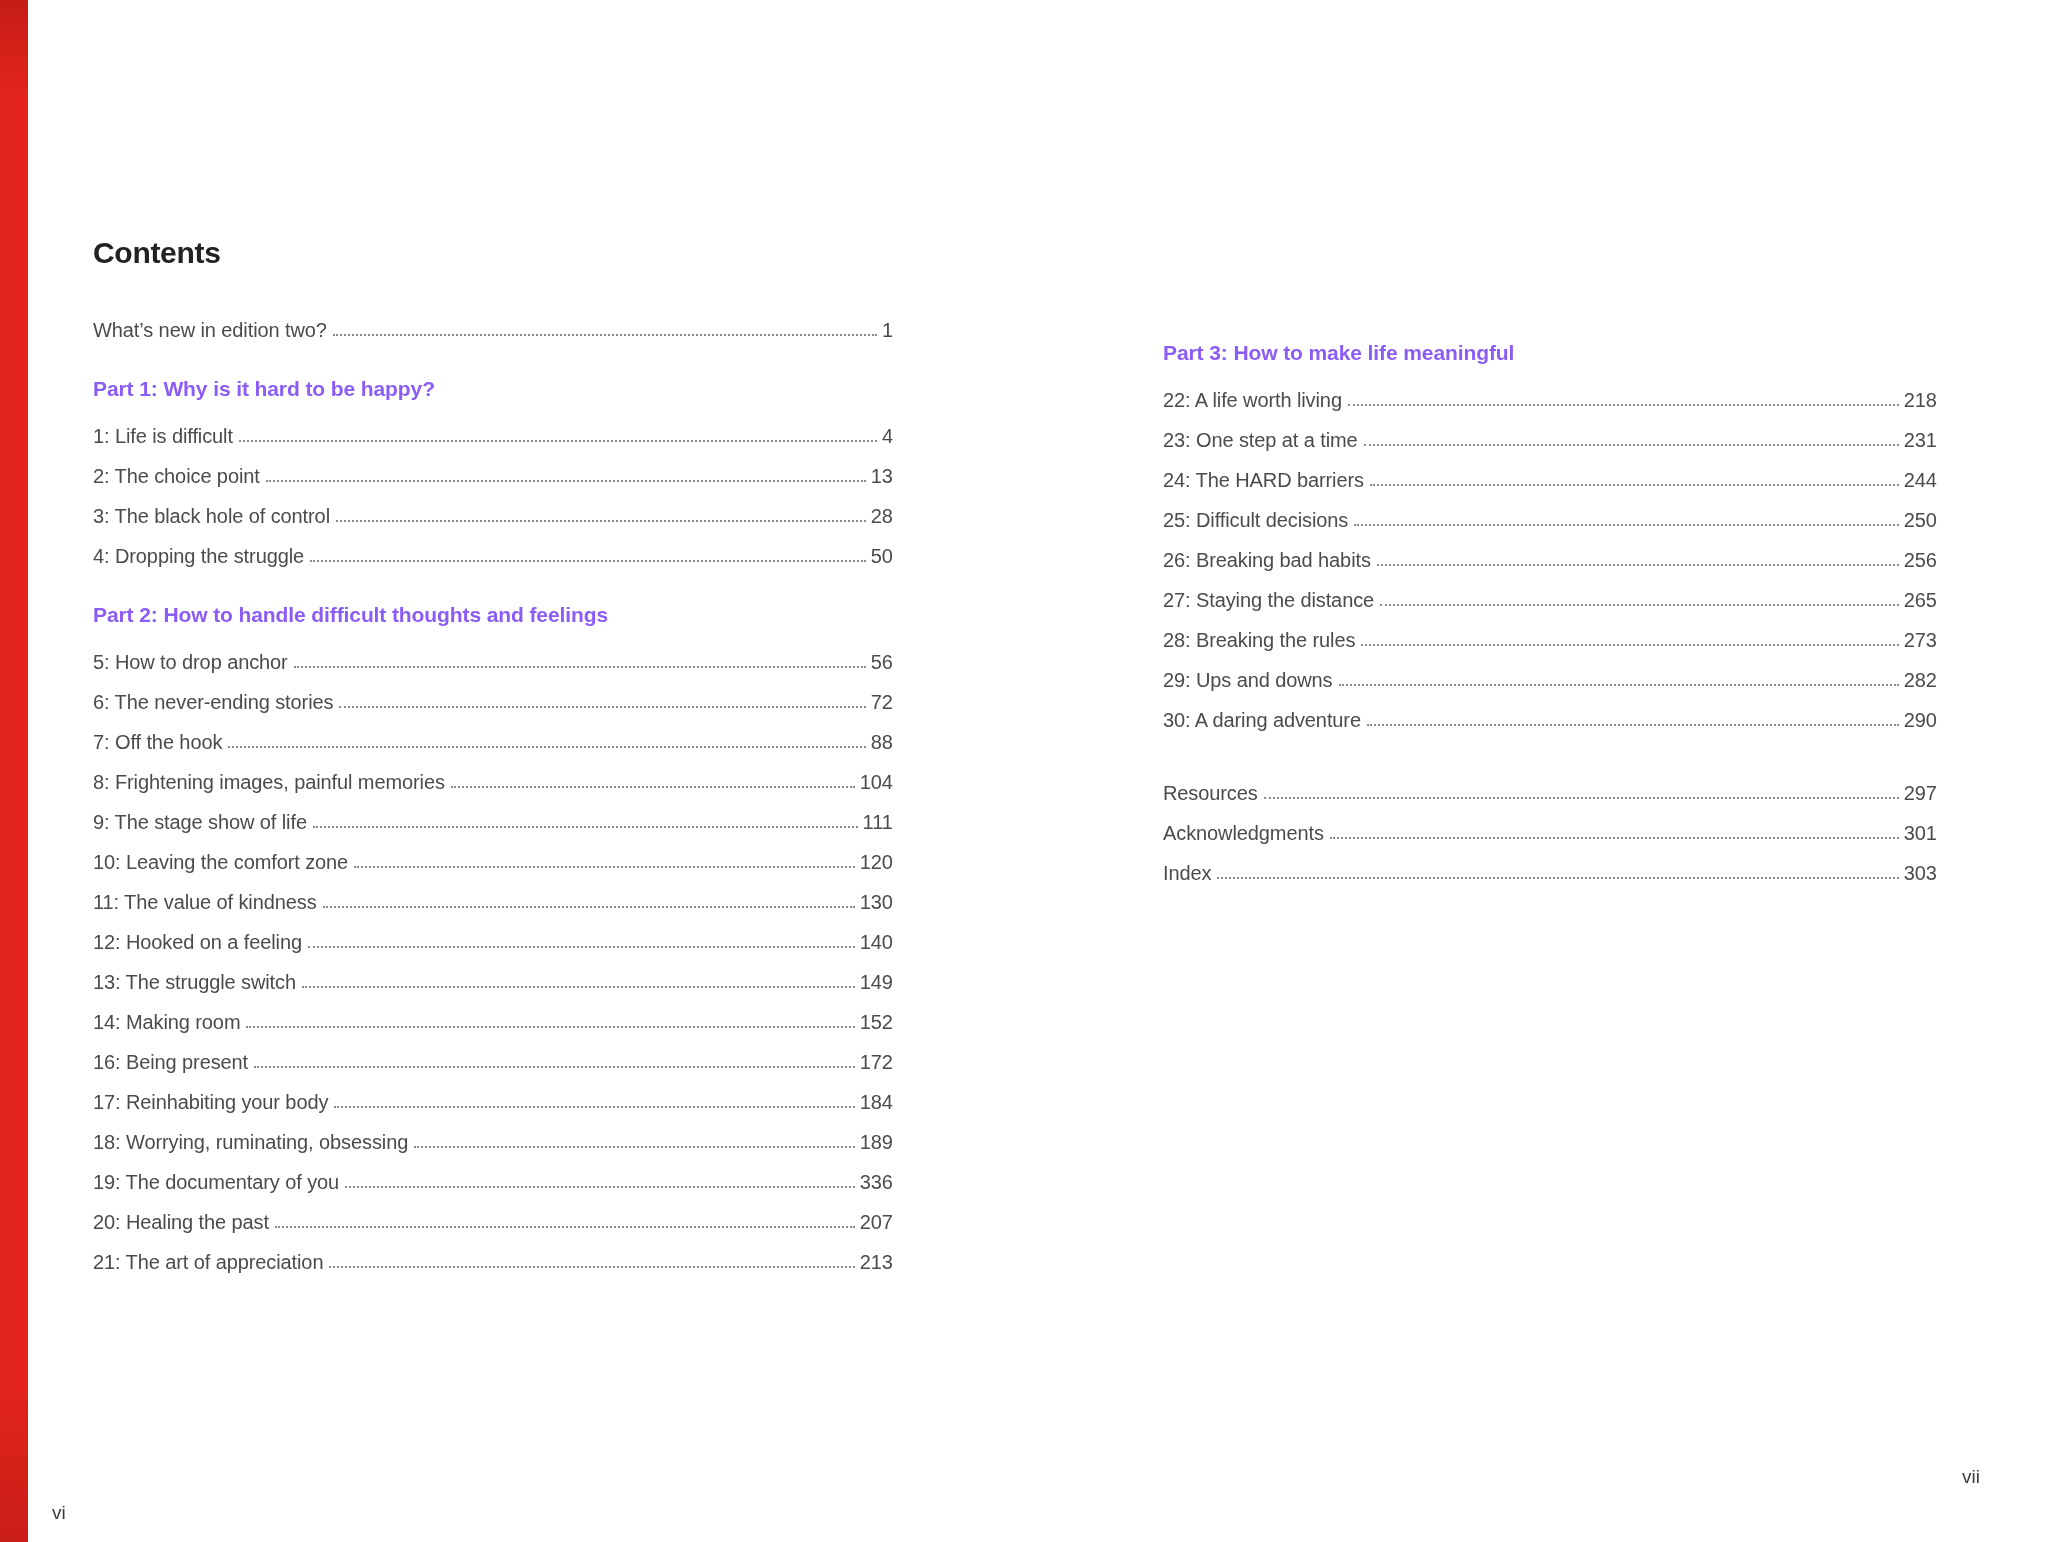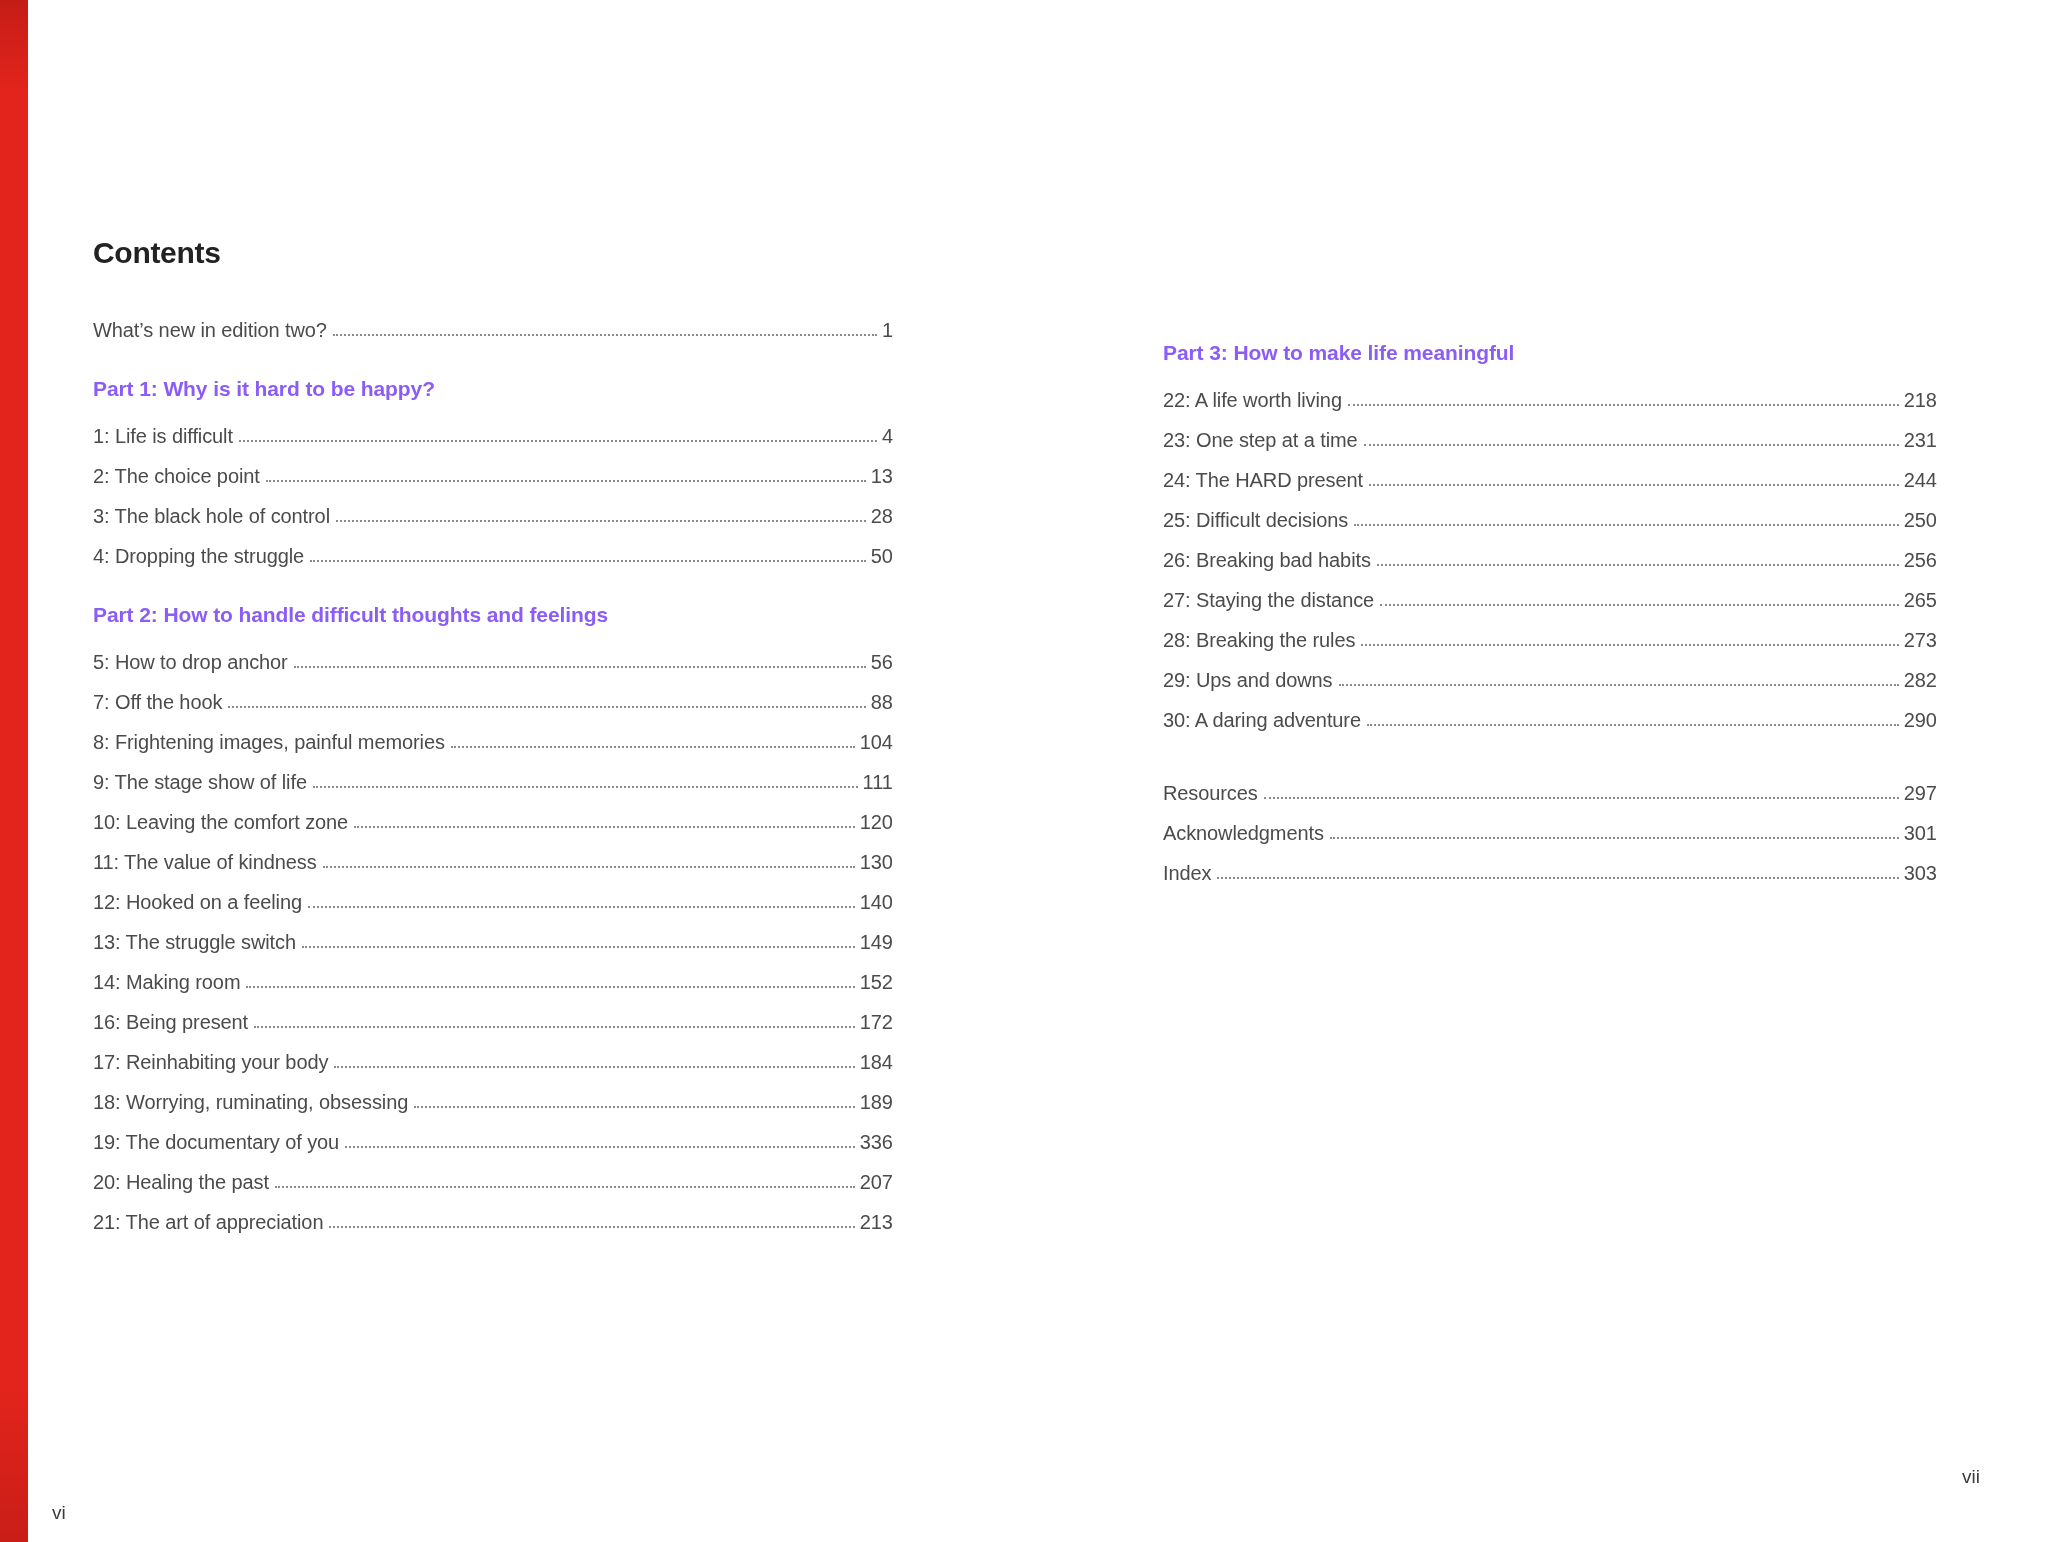--- a/index.html
+++ b/index.html
@@ -85,20 +85,25 @@
       <section class="part">
         <h2 class="part-heading">Part 2: How to handle difficult thoughts and feelings</h2>
         <div>
 
             <div class="row">
               <span class="lbl">5: How to drop anchor</span>
               <span class="leader"></span>
               <span class="pg">56</span>
             </div>
 
+            <div class="row">
+              <span class="lbl">6: The never-ending stories</span>
+              <span class="leader"></span>
+              <span class="pg">72</span>
+            </div>
 
             <div class="row">
               <span class="lbl">7: Off the hook</span>
               <span class="leader"></span>
               <span class="pg">88</span>
             </div>
 
             <div class="row">
               <span class="lbl">8: Frightening images, painful memories</span>
               <span class="leader"></span>
@@ -195,21 +200,21 @@
               <span class="pg">218</span>
             </div>
 
             <div class="row">
               <span class="lbl">23: One step at a time</span>
               <span class="leader"></span>
               <span class="pg">231</span>
             </div>
 
             <div class="row">
-              <span class="lbl">24: The HARD present</span>
+              <span class="lbl">24: The HARD barriers</span>
               <span class="leader"></span>
               <span class="pg">244</span>
             </div>
 
             <div class="row">
               <span class="lbl">25: Difficult decisions</span>
               <span class="leader"></span>
               <span class="pg">250</span>
             </div>
 

